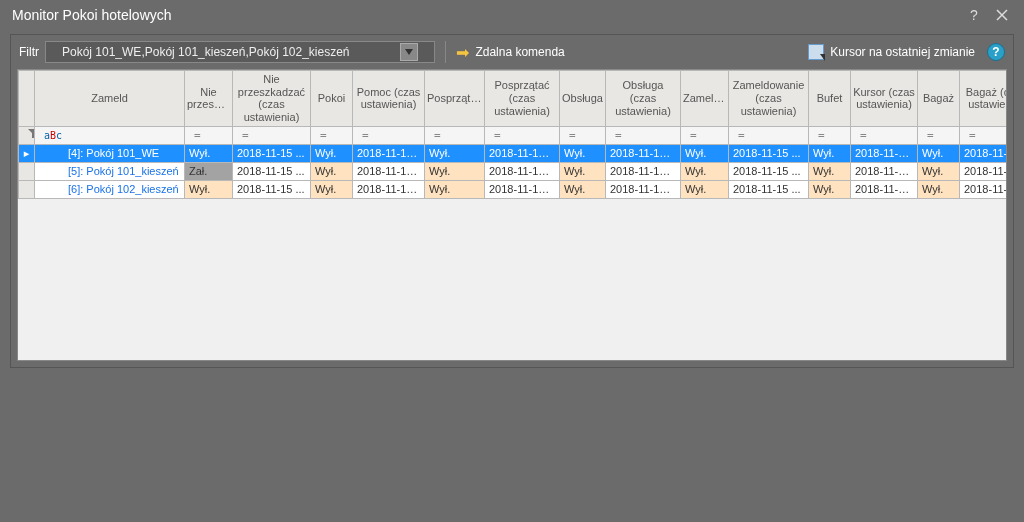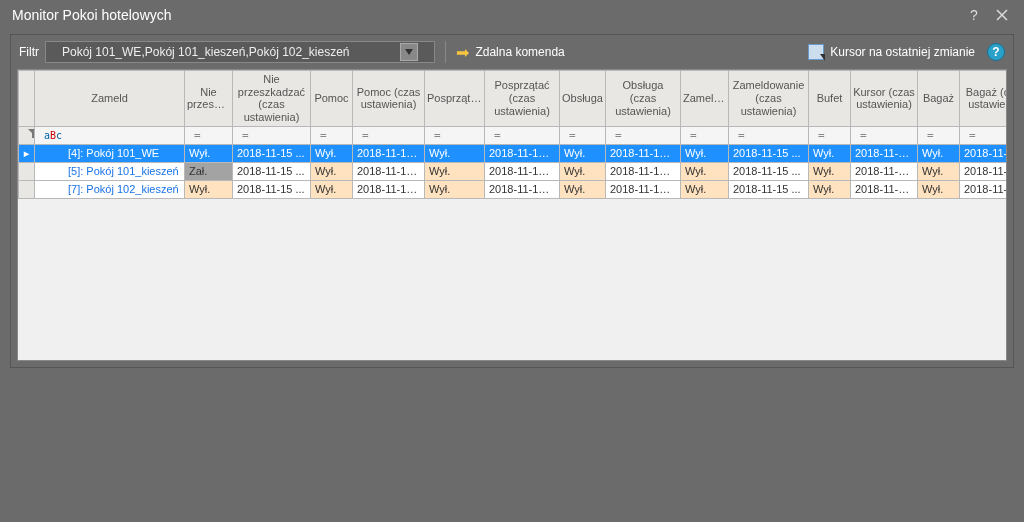--- a/index.html
+++ b/index.html
@@ -221,21 +221,21 @@
             <col class="bufetczas">
             <col class="bagaz">
             <col class="bagazczas">
         </colgroup>
         <thead>
           <tr>
             <th></th>
             <th>Zameld</th>
             <th>Nie przeszk...</th>
             <th>Nie przeszkadzać (czas ustawienia)</th>
-            <th>Pomoc</th>
+            <th>Pokoi</th>
             <th>Pomoc (czas ustawienia)</th>
             <th>Posprzątać</th>
             <th>Posprzątać (czas ustawienia)</th>
             <th>Obsługa</th>
             <th>Obsługa (czas ustawienia)</th>
             <th>Zameld...</th>
             <th>Zameldowanie (czas ustawienia)</th>
             <th>Bufet</th>
             <th>Kursor (czas ustawienia)</th>
             <th>Bagaż</th>
@@ -292,21 +292,21 @@
               <td class="date">2018-11-15 ...</td>
               <td class="peach">Wył.</td>
               <td class="date">2018-11-15 ...</td>
               <td class="peach">Wył.</td>
               <td class="date">2018-11-1...</td>
               <td class="peach">Wył.</td>
               <td class="date">2018-11-15 10...</td>
             </tr>
             <tr>
               <td class="rowhandle"></td>
-              <td class="date"><span class="link">[7]: Pokój 102_kieszeń</span></td>
+              <td class="date"><span class="link">[6]: Pokój 102_kieszeń</span></td>
               <td class="peach">Wył.</td>
               <td class="date">2018-11-15 ...</td>
               <td class="peach">Wył.</td>
               <td class="date">2018-11-15 ...</td>
               <td class="peach">Wył.</td>
               <td class="date">2018-11-15 ...</td>
               <td class="peach">Wył.</td>
               <td class="date">2018-11-15 ...</td>
               <td class="peach">Wył.</td>
               <td class="date">2018-11-15 ...</td>

